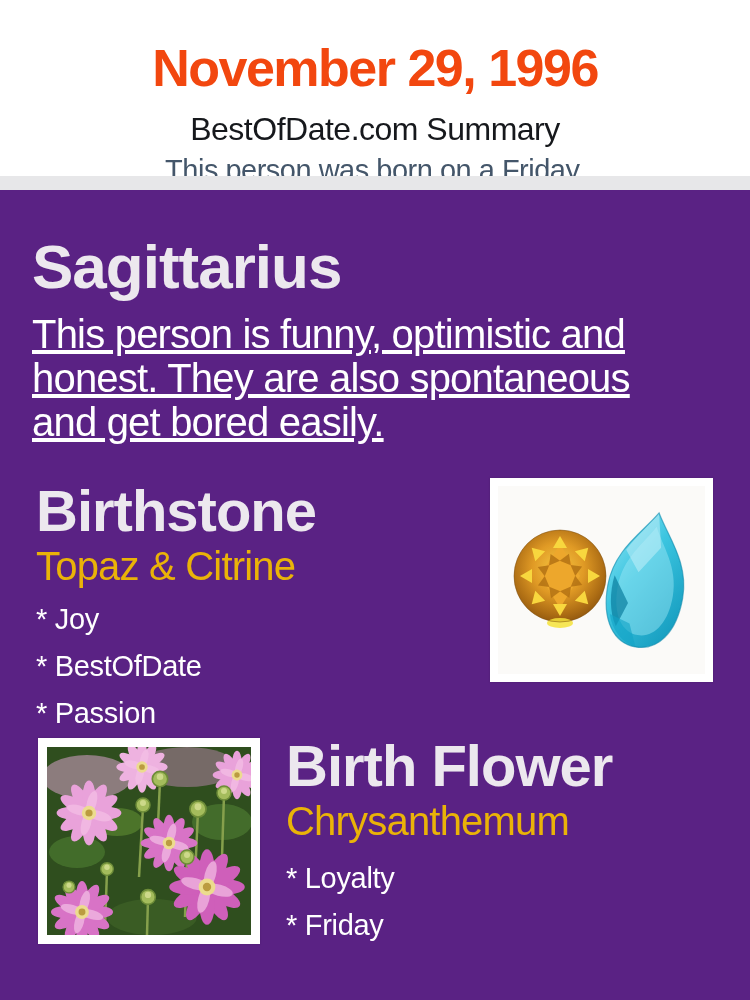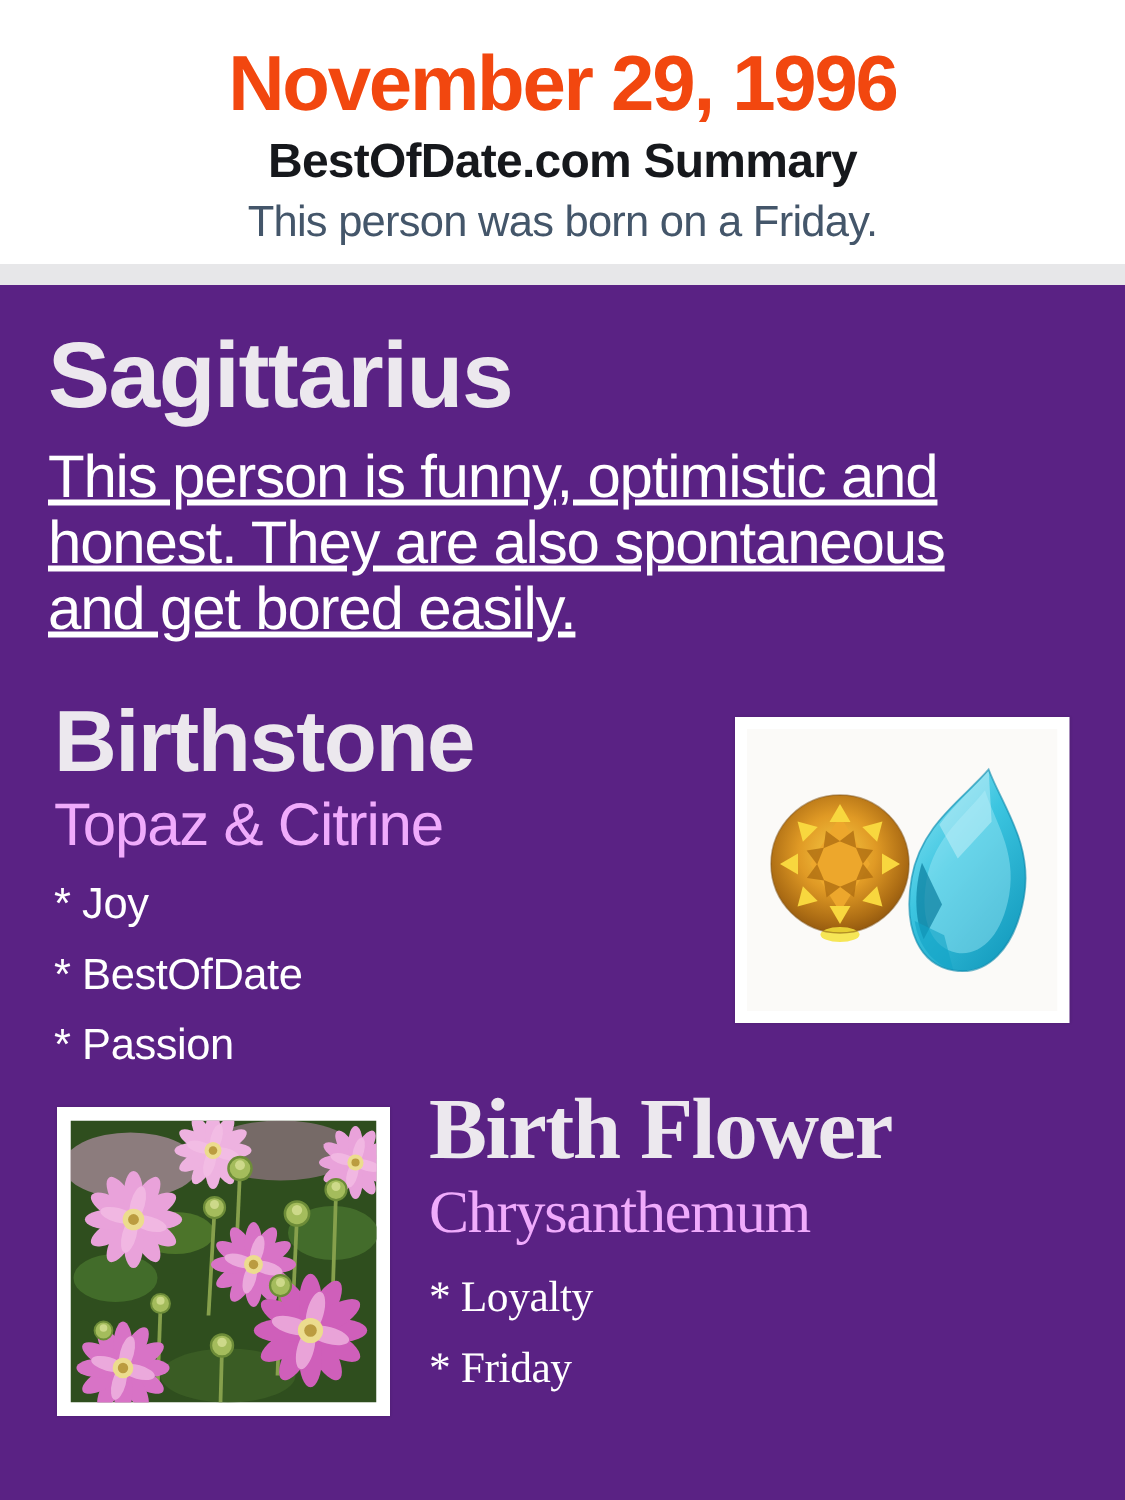--- a/index.html
+++ b/index.html
@@ -22,33 +22,33 @@
   }
   .page { width: 750px; height: 1000px; display: flex; flex-direction: column; }
 
   
   .header {
     height: 176px;
     background: #ffffff;
     text-align: center;
   }
   .date-title {
-    margin: 4px;
+    margin: 16px;
     padding-top: 24px;
     font-size: 52px;
     line-height: 56px;
     font-weight: 700;
     letter-spacing: -1.5px;
     color: var(--accent-orange);
   }
   .site-title {
     margin: 6px 0 0;
     font-size: 32px;
     line-height: 34px;
-    font-weight: 700;
+    font-weight: 400;
     letter-spacing: -0.5px;
     color: var(--near-black);
   }
   .born-note {
     margin: 9px 0 0;
     font-size: 29px;
     line-height: 31px;
     font-weight: 400;
     letter-spacing: -0.5px;
     color: var(--slate-text);
@@ -56,21 +56,21 @@
   }
 
   .divider { height: 14px; background: var(--divider-gray); }
 
   
   .panel {
     position: relative;
     flex: 1;
     background: var(--purple-bg);
     color: var(--body-white);
-    padding: 0 32px;
+    padding: 16px 32px;
   }
   .zodiac-title {
     margin: 0;
     padding-top: 28px;
     font-size: 62px;
     line-height: 66px;
     font-weight: 700;
     letter-spacing: -1px;
     color: var(--heading-offwhite);
   }
@@ -90,35 +90,35 @@
     line-height: 62px;
     font-weight: 700;
     letter-spacing: -1px;
     color: var(--heading-offwhite);
   }
   .section-sub {
     margin: 2px 0 0;
     font-size: 40px;
     line-height: 44px;
     letter-spacing: -0.8px;
-    color: #f0abfc;
+    color: #eab308;
   }
   ul.traits {
     list-style: none;
     margin: 16px 0 0;
     padding: 0;
     font-size: 29px;
     letter-spacing: -0.3px;
     color: var(--body-white);
   }
   ul.traits li { margin: 0 0 17px; line-height: 30px; }
 
   .birthstone-block { margin-top: 36px; padding-left: 4px; width: 440px; }
 
-  .birthflower-block { position: absolute; left: 286px; top: 532px; font-family: Liberation Serif, serif; }
+  .birthflower-block { position: absolute; left: 286px; top: 545px; }
   .birthflower-block ul.traits { margin-top: 20px; }
 
   
   .photo-frame {
     position: absolute;
     margin: 0;
     background: #ffffff;
     box-shadow: 0 0 2px rgba(0,0,0,0.15);
   }
   .gem-frame   { left: 490px; top: 288px; width: 223px; height: 204px; padding: 8px; }

